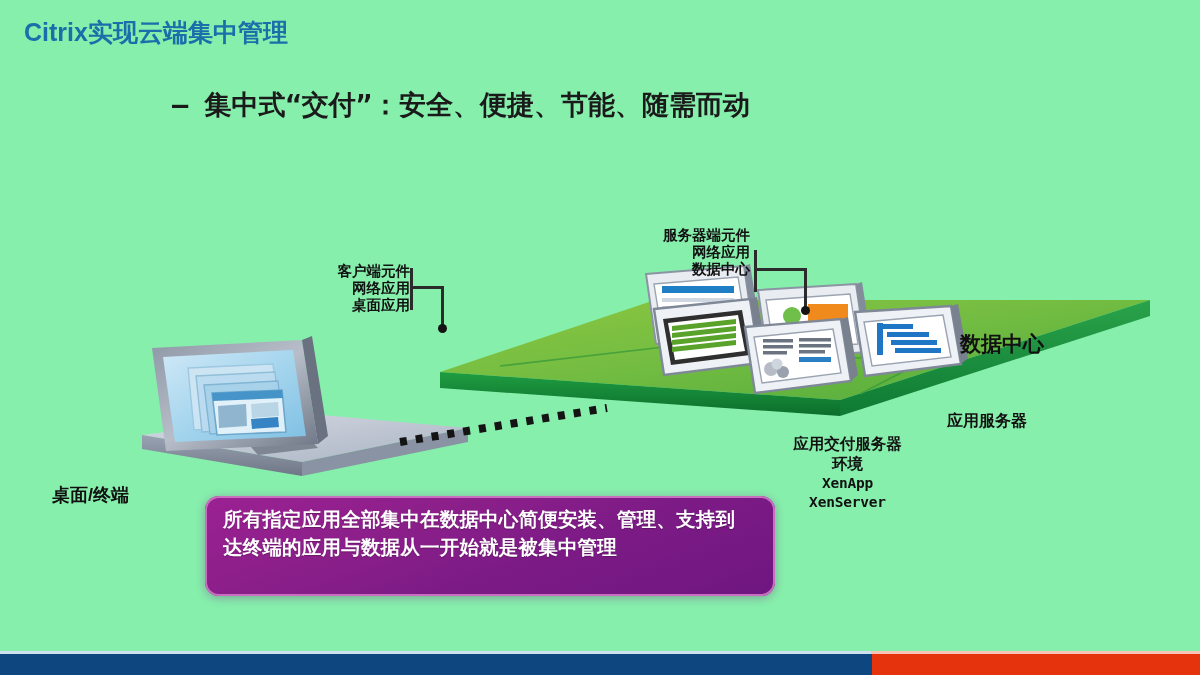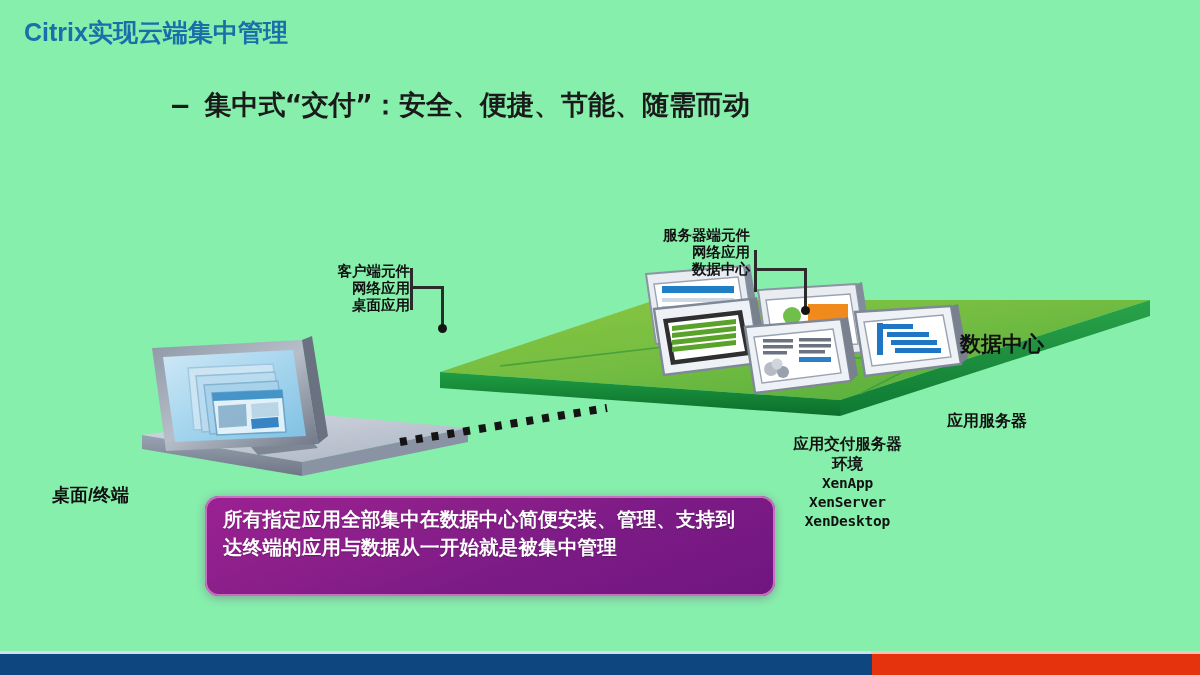--- a/index.html
+++ b/index.html
@@ -353,21 +353,20 @@
 
   <div class="lbl lbl-appserver">应用服务器</div>
 
   <div class="lbl lbl-desktop">桌面/终端</div>
 
   <div class="lbl lbl-xen">
     <div>应用交付服务器</div>
     <div>环境</div>
     <div class="mono">XenApp</div>
     <div class="mono">XenServer</div>
-    <div class="mono">XenDesktop</div>
   </div>
 
   <div id="purple-box">
     <div class="txt">所有指定应用全部集中在数据中心简便安装、管理、支持到达终端的应用与数据从一开始就是被集中管理</div>
   </div>
 
   <div id="bar-hairline"></div>
   <div id="bar-blue"></div>
   <div id="bar-red"></div>
 

